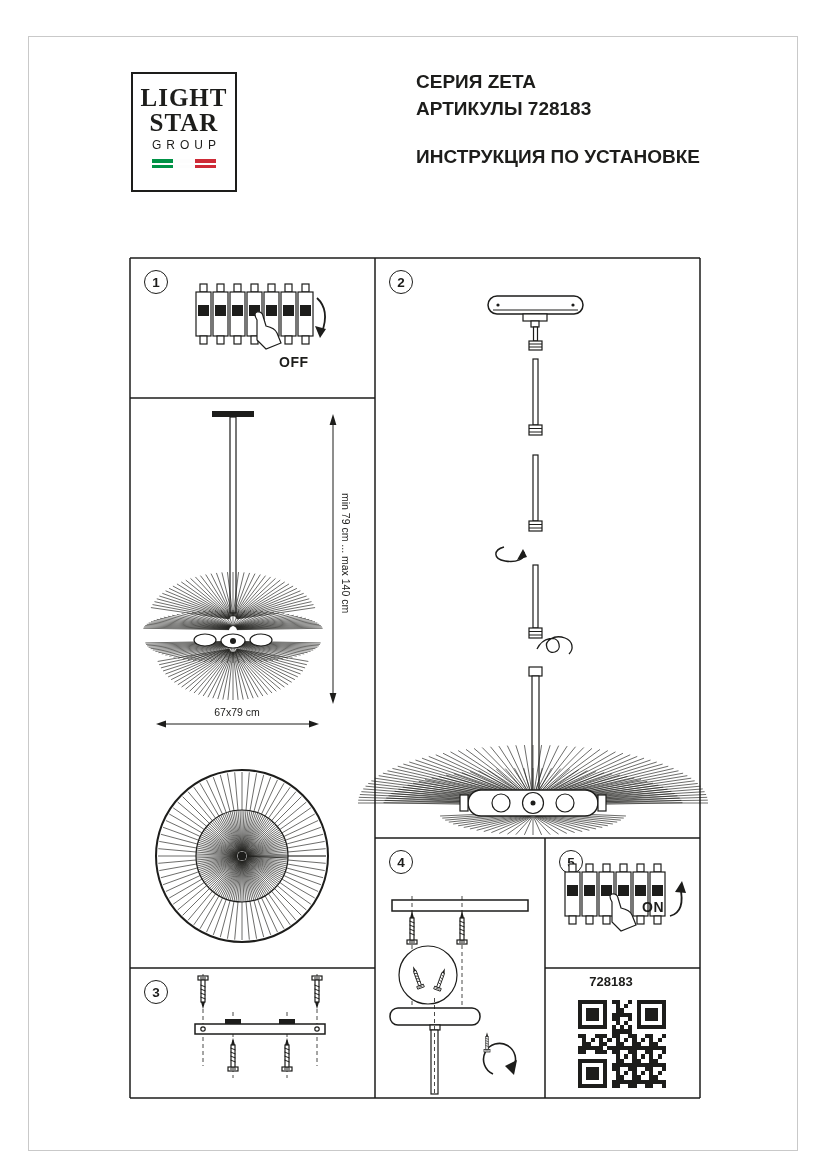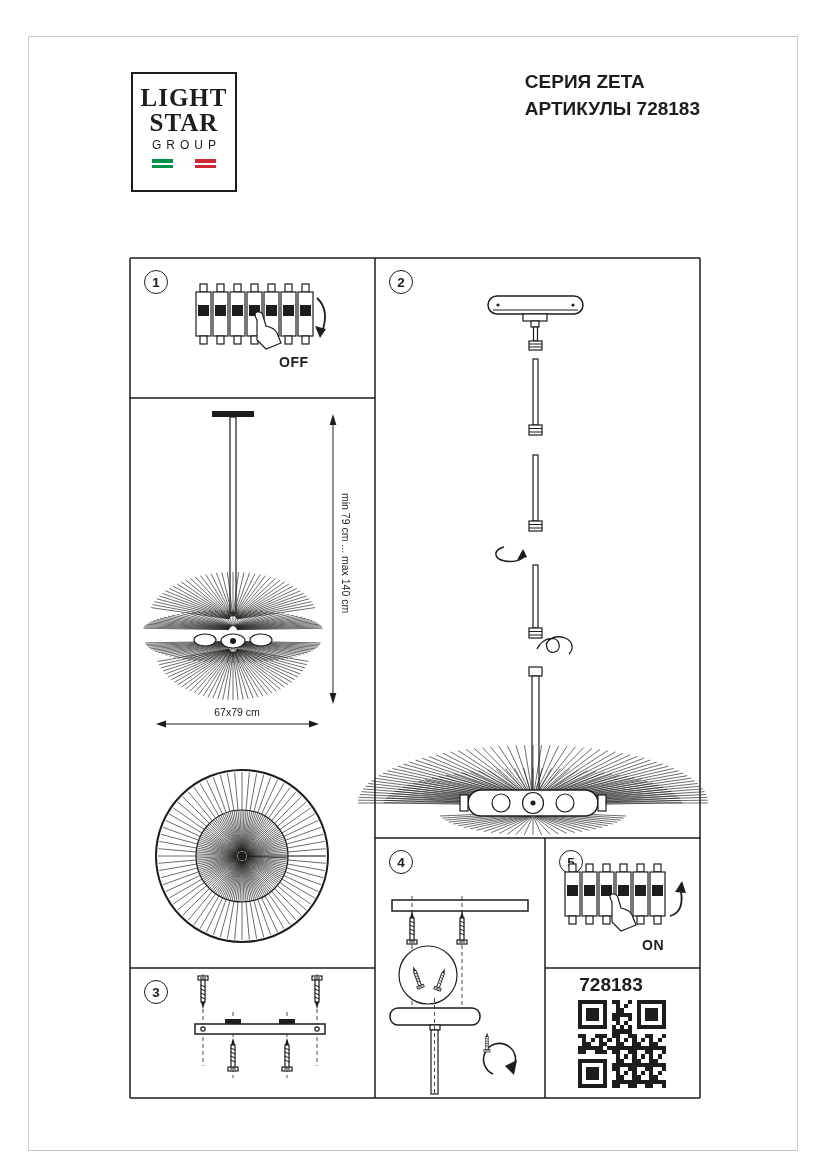--- a/index.html
+++ b/index.html
@@ -22,21 +22,21 @@
         box-sizing:border-box;text-align:center;padding-top:11px;}
   #logo .l1{font-family:"Liberation Serif",serif;font-weight:700;font-size:25px;line-height:25px;letter-spacing:1px;}
   #logo .l3{font-size:12px;font-weight:500;letter-spacing:5px;margin-top:3px;margin-left:5px;}
   .flag{width:64px;height:3.5px;margin:2px auto 0;
         background:linear-gradient(90deg,#009246 0 33%,#fdfdfd 33% 67%,#ce2b37 67% 100%);}
   .flag.first{margin-top:7px;}
   #header{position:absolute;top:60px;right:126px;text-align:left;font-weight:700;}
   #header .series{font-size:19px;line-height:27px;}
   #header .title{font-size:19px;line-height:27px;margin-top:21px;}
   #article-label{position:absolute;left:545px;top:966px;width:132px;text-align:center;
-                 font-size:19px;font-weight:600;}
+                 font-size:13px;font-weight:600;}
 </style>
 </head>
 <body>
 
 <div id="page">
 
   <svg class="abs" style="left:0;top:0" width="826" height="1171" viewBox="0 0 826 1171">
     <rect x="28.5" y="28.5" width="769" height="1114" fill="none" stroke="#c9c9c9" stroke-width="1"></rect>
     <g stroke="#1d1d1b" stroke-width="1.5">
       <line x1="130" y1="250" x2="130" y2="1090"></line>
@@ -56,20 +56,21 @@
     <div class="l1">LIGHT</div>
     <div class="l1">STAR</div>
     <div class="l3">GROUP</div>
     <div class="flag first"></div>
     <div class="flag"></div>
   </div>
 
   <div id="header">
     <div class="series">СЕРИЯ ZETA</div>
     <div class="series">АРТИКУЛЫ 728183</div>
+    <div class="title">ИНСТРУКЦИЯ ПО УСТАНОВКЕ</div>
   </div>
 
   <div class="stepnum" style="left:144px;top:262px">1</div>
   <div class="stepnum" style="left:389px;top:262px">2</div>
   <div class="stepnum" style="left:144px;top:972px">3</div>
   <div class="stepnum" style="left:389px;top:842px">4</div>
   <div class="stepnum" style="left:559px;top:842px">5</div>
 
   <svg class="abs" style="left:183px;top:266px" width="160" height="105" viewBox="0 0 160 105">
     <g transform="translate(12,10)">
@@ -720,21 +721,21 @@
         <rect x="86" y="8" width="15" height="44" class="ln"></rect>
         <rect x="88" y="21" width="11" height="11" class="fillk"></rect>
         <rect x="90" y="52" width="7" height="8" class="ln"></rect>
       </g>
     <g transform="translate(56,48)">
       <path class="ln" d="M0 0 q-4 -7 0 -8 q5 -1 6 4 l3 10 q9 2 11 7 l4 10 l-15 6 l-9 -9 z"></path>
     </g>
     <path class="lnn" style="stroke-width:1.8" d="M114 62 q16 -4 10 -30"></path>
     <polygon class="fillk" points="126,27 119,38 130,39"></polygon>
   </svg>
-  <div class="switch-label" style="left:642px;top:929px">ON</div>
+  <div class="switch-label" style="left:642px;top:891px">ON</div>
 
   <div id="article-label">728183</div>
   <svg id="qr-svg" class="abs" style="left:578px;top:992px;shape-rendering:crispEdges" width="88" height="88" viewBox="0 0 21 21">
     <rect x="0" y="0" width="21" height="21" fill="#fff"></rect>
   <rect x="0" y="0" width="7" height="7" fill="#1d1d1b"></rect>
       <rect x="1" y="1" width="5" height="5" fill="#fff"></rect>
       <rect x="2" y="2" width="3" height="3" fill="#1d1d1b"></rect>
       <rect x="0" y="14" width="7" height="7" fill="#1d1d1b"></rect>
       <rect x="1" y="15" width="5" height="5" fill="#fff"></rect>
       <rect x="2" y="16" width="3" height="3" fill="#1d1d1b"></rect>

